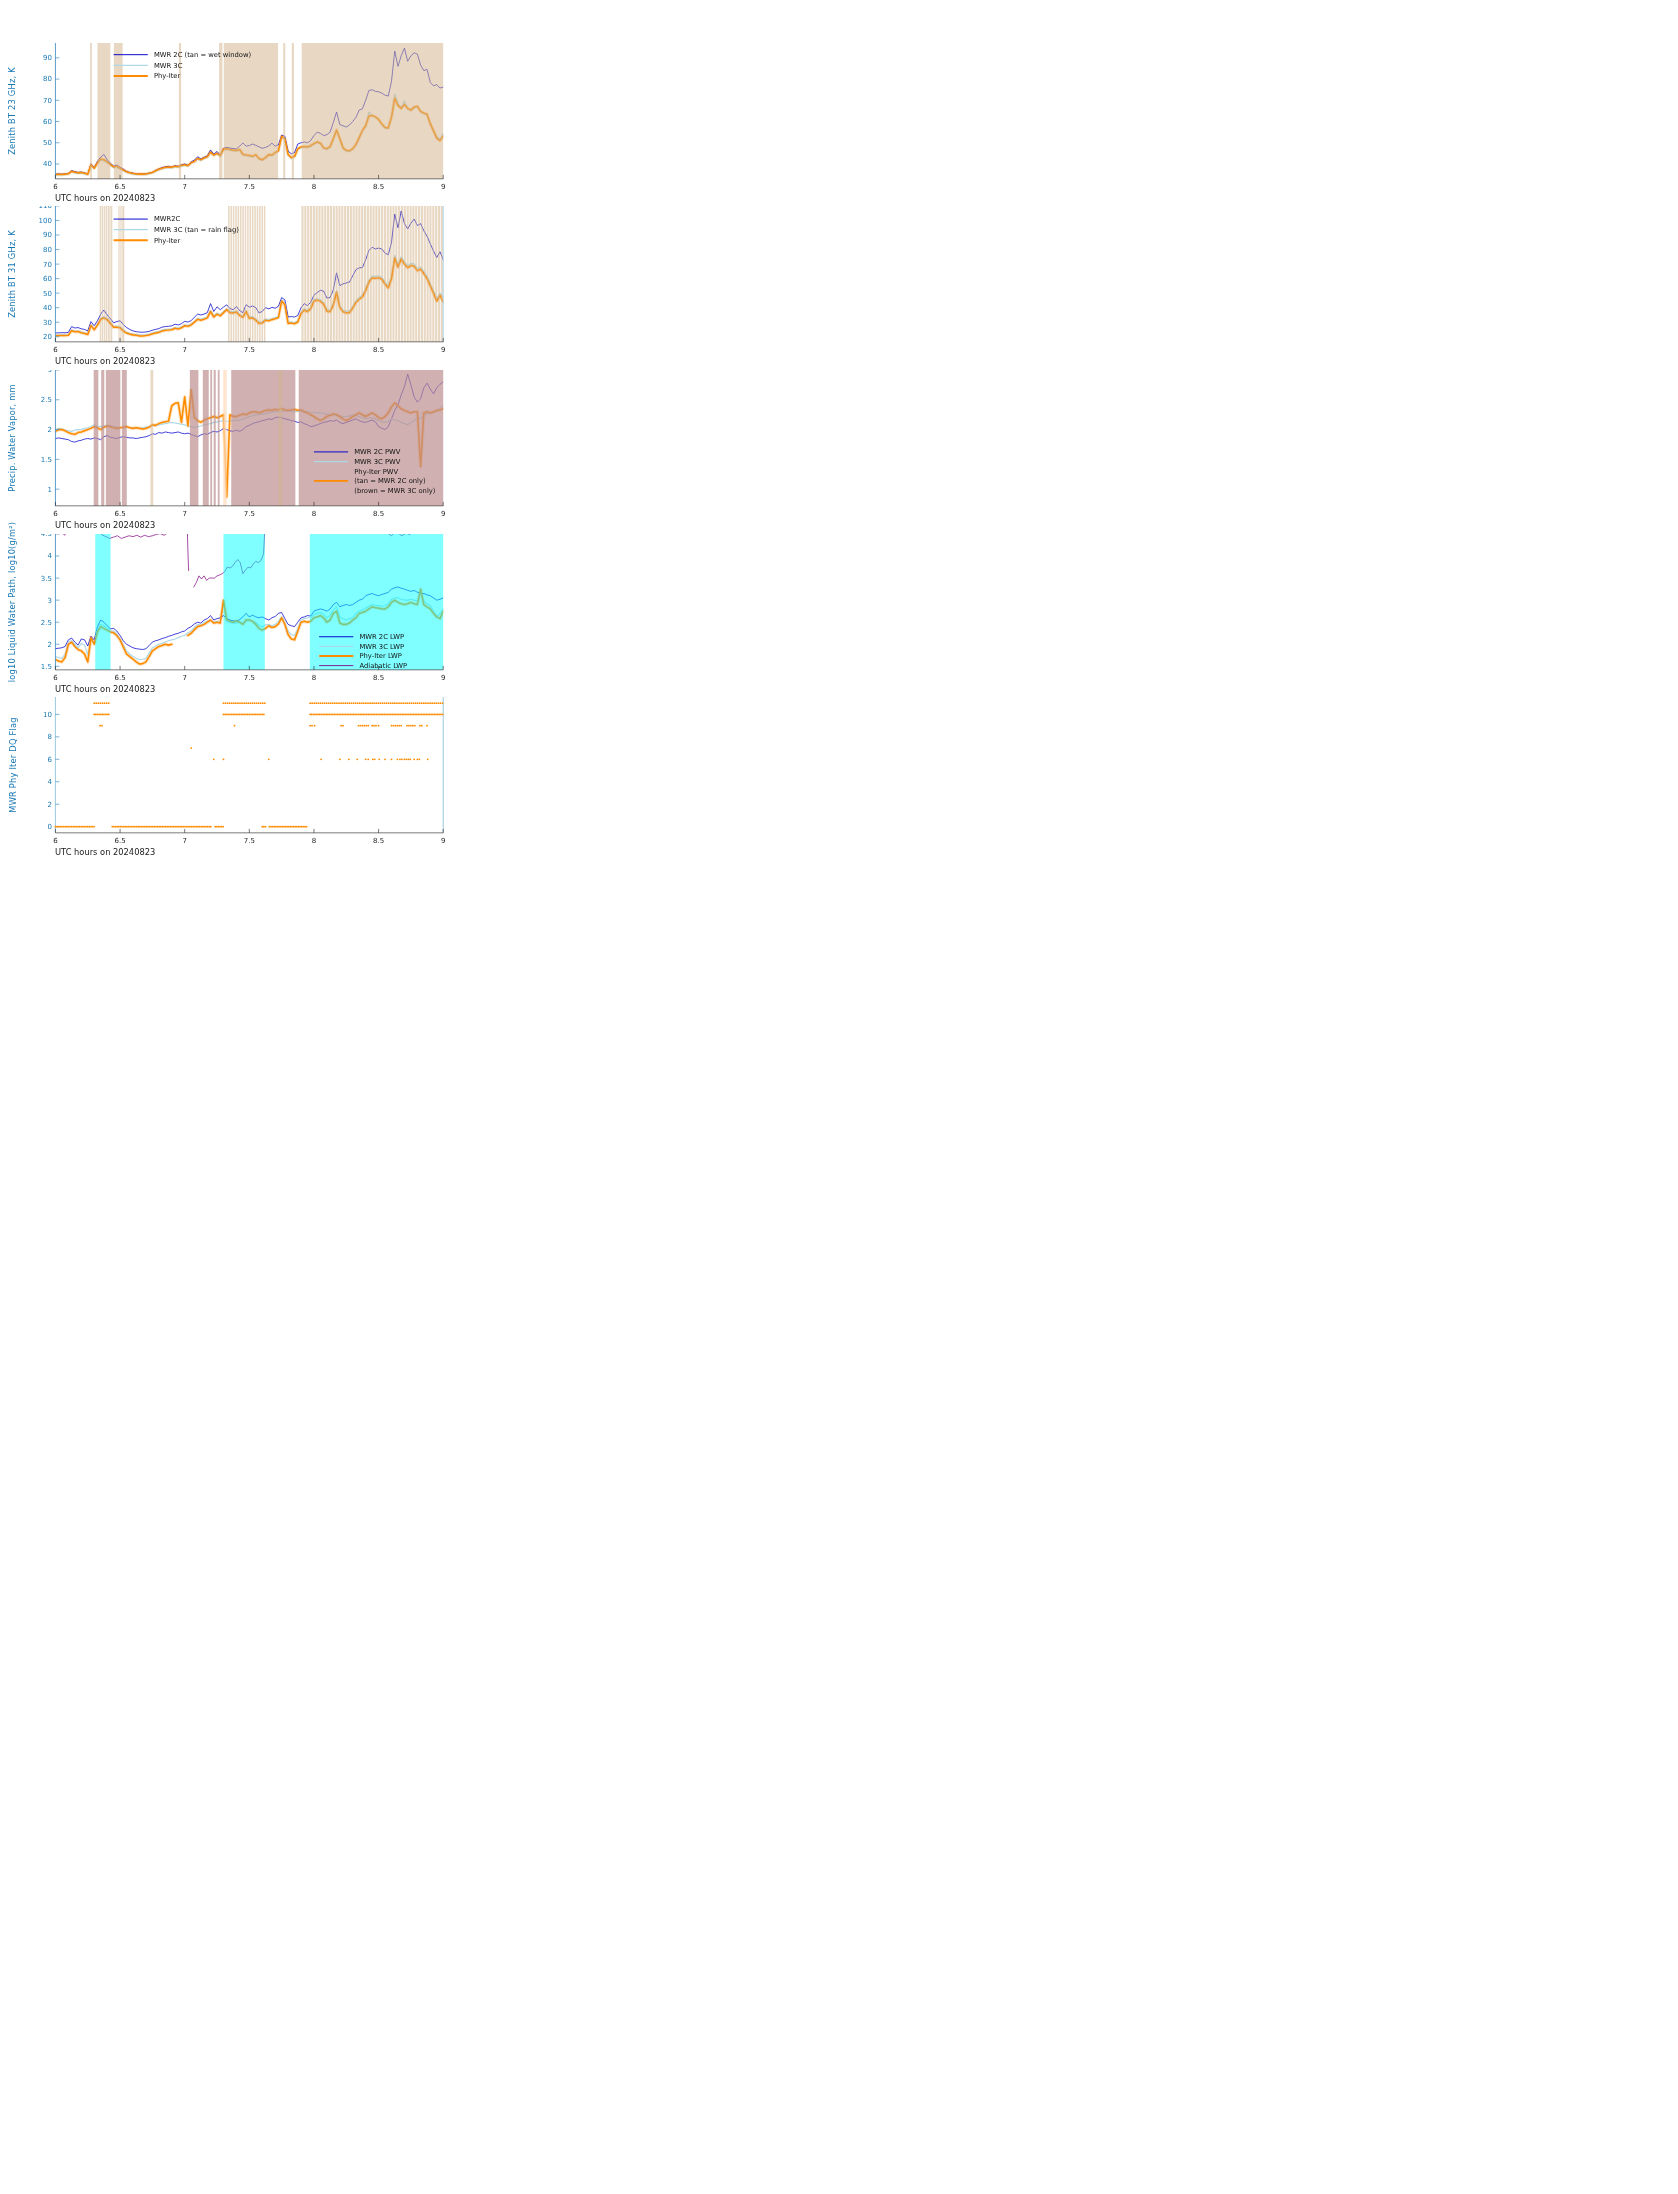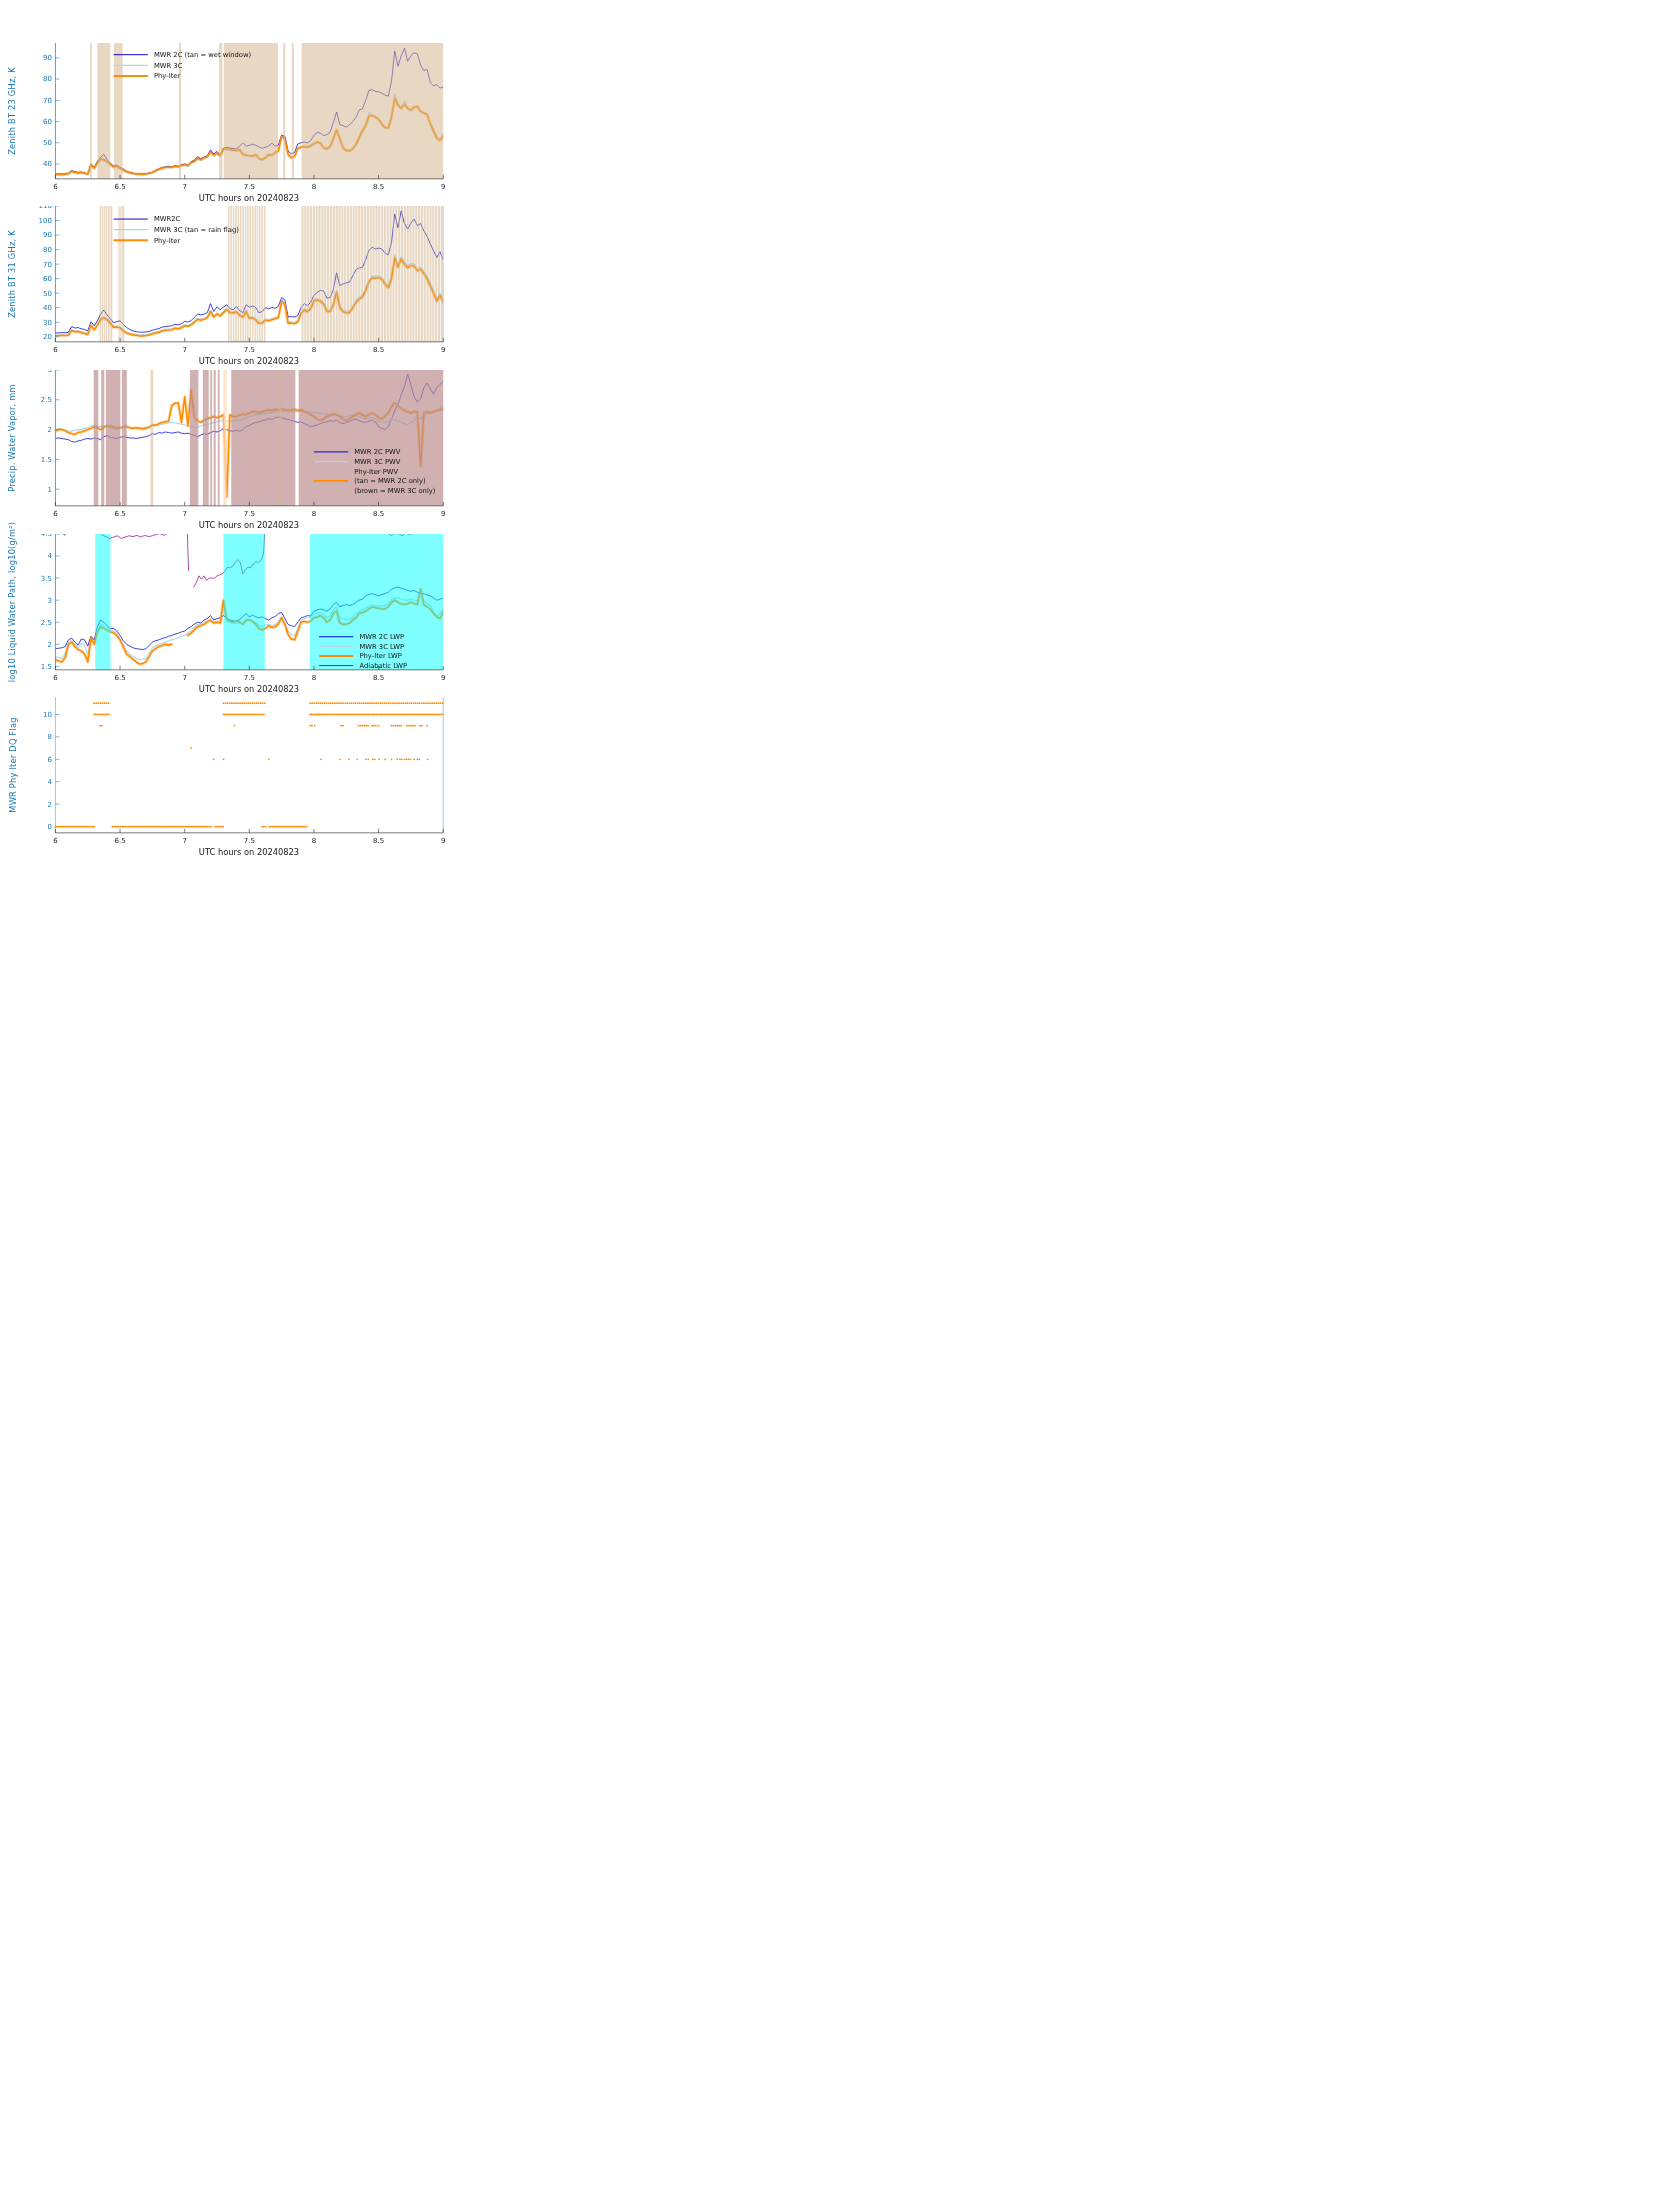--- a/index.html
+++ b/index.html
@@ -3,21 +3,21 @@
 <meta charset="utf-8">
 <style>
   html,body{margin:0;padding:0;background:#fff;}
   .page{position:relative;width:560px;height:878px;background:#fff;
         font-family:"DejaVu Sans", sans-serif;overflow:hidden;}
   .panel{position:absolute;left:0;width:560px;height:164px;}
   .ylabelbox{position:absolute;left:2.6px;top:0;width:19.3px;height:136px;
              display:flex;align-items:center;justify-content:center;}
   .ylabelbox span{transform:rotate(-90deg);white-space:nowrap;font-size:8.3px;
                   color:#1878B4;letter-spacing:0.2px;}
-  .xlabel{position:absolute;left:55px;width:388px;top:150px;text-align:center;
+  .xlabel{position:absolute;left:55px;width:388px;top:150px;
           font-size:8.3px;color:#1a1a1a;}
   .plotmount{position:absolute;left:0;top:0;width:560px;height:163px;}
   svg{display:block;}
 </style>
 </head>
 <body>
 
 <div class="page">
   <div class="panel" style="top:43px">
     <div class="ylabelbox">

